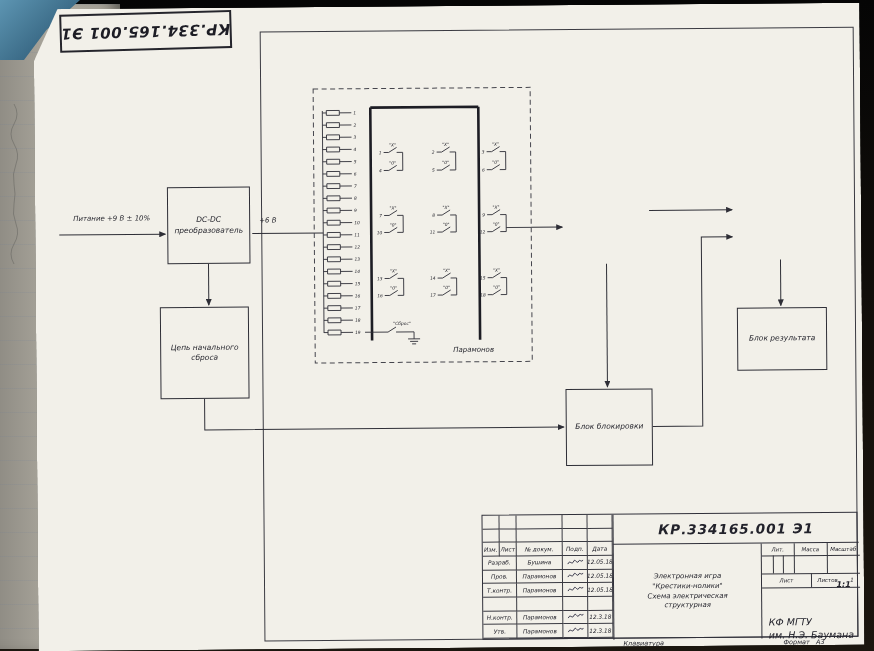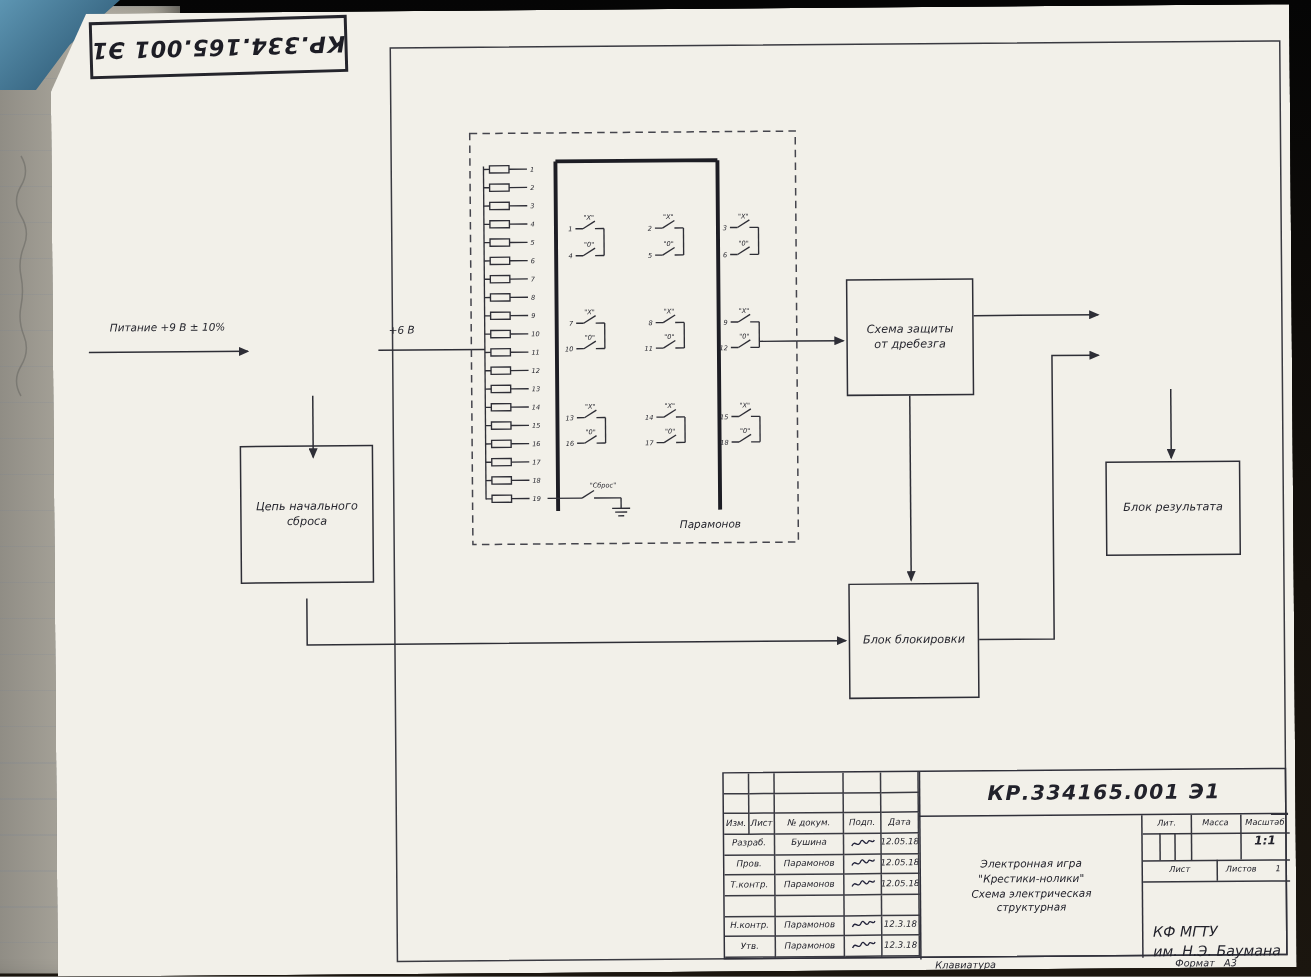--- a/index.html
+++ b/index.html
@@ -48,21 +48,21 @@
     overflow:hidden;white-space:nowrap}
   .tb-doc{position:absolute;left:130px;top:0;width:246px;height:30px;border-left:1.2px solid #30303a;border-bottom:1.2px solid #30303a;
     display:flex;align-items:center;justify-content:center;font:italic 600 13.5px "DejaVu Sans",sans-serif;letter-spacing:1px}
   .tb-title{position:absolute;left:130px;top:30px;width:148px;height:95px;border-left:1.2px solid #30303a;
     display:flex;align-items:center;justify-content:center;text-align:center;
     font:italic 7px/1.4 "DejaVu Sans",sans-serif;white-space:pre-line}
   .tb-right{position:absolute;left:278px;top:30px;width:98px;height:95px;border-left:1.2px solid #30303a}
   .vline{position:absolute;width:0;border-left:.8px solid #35353d}
   .hline{position:absolute;height:0;border-top:.8px solid #35353d}
   .tbr-h{position:absolute;top:0;height:12px;font:italic 5.5px "DejaVu Sans",sans-serif;display:flex;align-items:center;justify-content:center}
-  .tbr-scale{position:absolute;left:65px;top:0;width:33px;height:34px;display:flex;align-items:center;justify-content:center;
+  .tbr-scale{position:absolute;left:65px;top:24px;width:33px;height:34px;display:flex;align-items:center;justify-content:center;
     font:italic 600 8px "DejaVu Sans",sans-serif}
   .tbr-sheet{position:absolute;left:0;top:30px;width:49px;height:14px;display:flex;align-items:center;justify-content:center;
     font:italic 5.5px "DejaVu Sans",sans-serif}
   .tbr-sheets{position:absolute;left:49px;top:30px;width:49px;height:14px;display:flex;align-items:center;justify-content:space-around;
     font:italic 5.5px "DejaVu Sans",sans-serif}
   .tbr-org{position:absolute;left:0;top:60px;width:98px;height:51px;display:flex;align-items:center;justify-content:center;
     text-align:left;font:italic 9.5px/1.3 "DejaVu Sans",sans-serif;white-space:pre-line}
   .below{position:absolute;font:italic 6.5px "DejaVu Sans",sans-serif;color:#26262e;white-space:nowrap}
   .scribble{position:absolute;left:4px;top:92px;opacity:.45}
 </style>
@@ -295,24 +295,24 @@
           <text x="366" y="318.6" class="kt" text-anchor="middle">"Сброс"</text>
           <g>
             <line x1="378" y1="325.6" x2="378" y2="332.6" class="w"></line>
             <line x1="372" y1="332.6" x2="384" y2="332.6" class="w"></line>
             <line x1="374" y1="335.1" x2="382" y2="335.1" class="w"></line>
             <line x1="376" y1="337.6" x2="380" y2="337.6" class="w"></line>
           </g>
         </g>
     </svg>
 
-    <div class="blk" style="left:124px;top:289px;width:89px;height:92px">Цепь начального
+    <div class="blk" style="left:132px;top:179px;width:83px;height:77px">DC-DC
+преобразователь</div>
+    <div class="blk" style="left:124px;top:299px;width:89px;height:92px">Цепь начального
 сброса</div>
-    <div class="blk" style="left:529px;top:181px;width:85px;height:78px">Схема защиты
-от дребезга</div>
     <div class="blk" style="left:701px;top:304px;width:90px;height:63px">Блок результата</div>
     <div class="blk" style="left:529px;top:384px;width:87px;height:77px">Блок блокировки</div>
 
     <div class="lbl" style="left:38px;top:206px">Питание +9 В ± 10%</div>
     <div class="lbl" style="left:224px;top:209px">+6 В</div>
     <div class="lbl" style="left:417px;top:340px">Парамонов</div>
 
     <div class="tb">
       <div class="tb-left" id="tb-left">
           <div class="tb-cell"></div>

